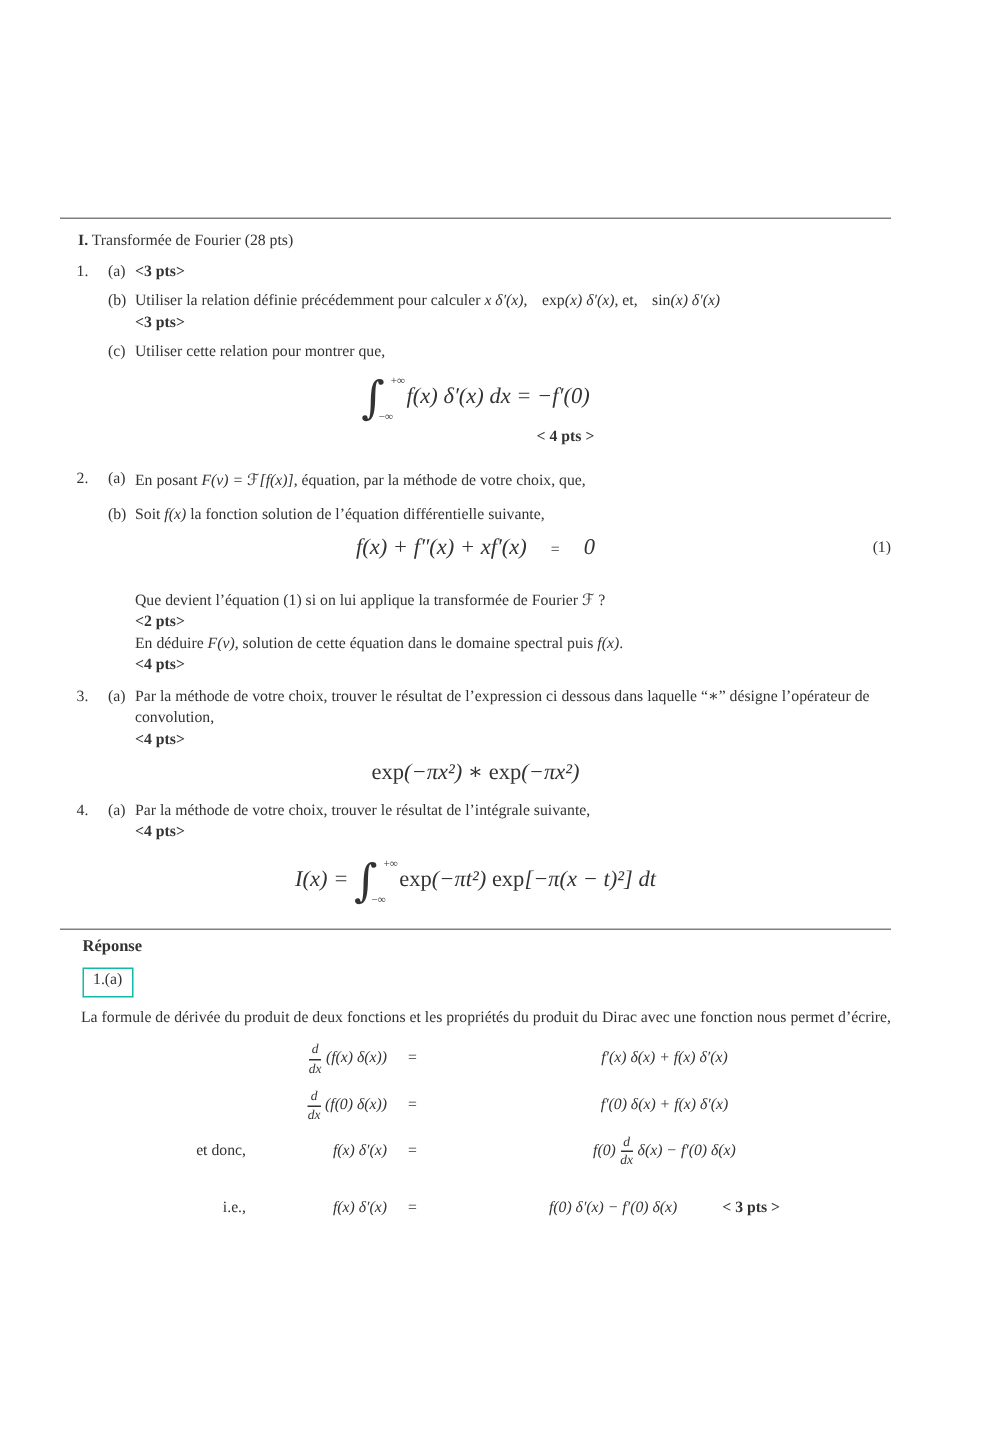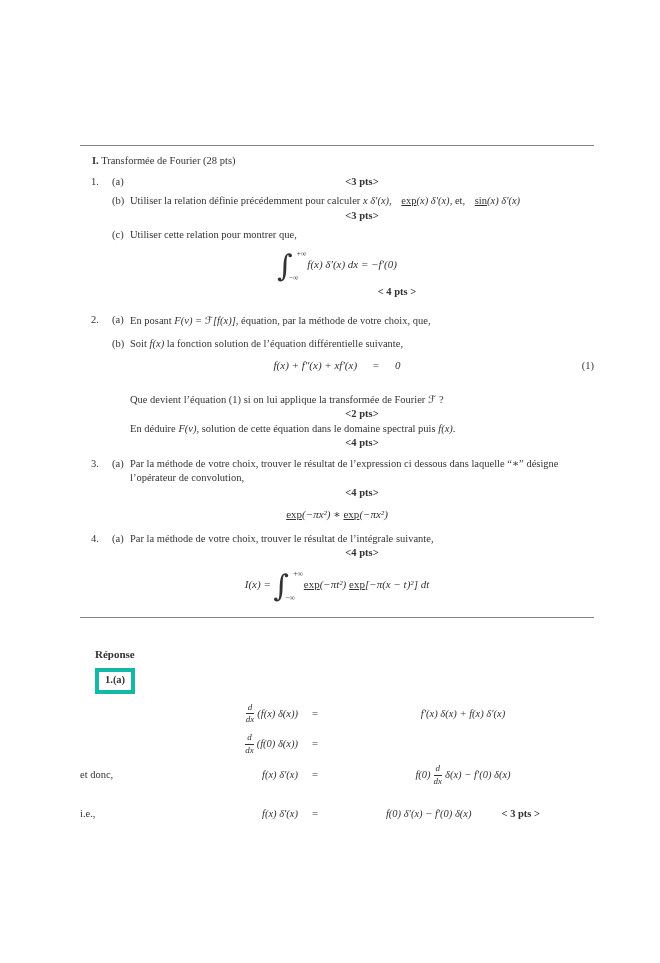--- a/index.html
+++ b/index.html
@@ -1,62 +1,62 @@
 <!DOCTYPE html>
 <html><head>
 <meta charset="utf-8">
 <style>
   html,body{margin:0;padding:0;background:#ffffff;}
   .page{
     position:relative;
     width:660px;height:879px;
     box-sizing:border-box;
-    padding:0 66px 0 80px;
+    padding:0 66px 0 40px;
     background:#ffffff;
     color:#333;
     font-family:"Liberation Serif","DejaVu Serif",serif;
     font-size:10.5px;
     line-height:14.5px;
     overflow:hidden;
   }
   .rule{border-top:1px solid #808080;height:0;}
   .rule1{margin-top:145px;}
   .rule2{margin-top:15px;}
   .sec-title{margin-top:8px;margin-left:12px;}
   .sec-title b{font-weight:bold;}
   .item{position:relative;padding-left:50px;margin-top:5px;}
   .qnum{position:absolute;left:11px;top:0;}
   .qlet{position:absolute;left:32px;top:0;}
   .m{font-style:italic;}
-  .mr{font-style:normal;text-decoration:underline;}
+  .mr{font-style:normal;}
   .scr{font-style:italic;font-family:"DejaVu Sans","DejaVu Serif",serif;}
   .tg{margin-right:7px;}
-  .pts{font-weight:bold;text-align:center;}
+  .pts{font-weight:bold;}
   .disp{position:relative;text-align:center;margin:7px 0 3px 0;}
-  .disp .m,.disp .mr{font-size:11px;}
+  .disp .m,.disp .mr{font-size:15px;}
   .pts-shift{text-align:center;padding-left:120px;margin:2px 0 4px 0;}
   .pts-inline{font-weight:bold;margin-left:30px;}
   .rel{margin:0 16px;font-style:normal;}
   .tag{position:absolute;right:0;top:50%;transform:translateY(-50%);font-style:normal;}
   
   .ig{display:inline-flex;align-items:center;vertical-align:middle;margin-right:4px;}
   .intsign{font-family:"DejaVu Serif","DejaVu Sans",serif;font-size:30px;line-height:1;font-style:normal;}
   .lims{display:inline-flex;flex-direction:column;justify-content:space-between;height:32px;font-size:7.5px;font-style:normal;line-height:1;margin-left:1px;}
   .lim.up{transform:translateX(3px);}
   .lim.lo{transform:translateX(-5px);}
   
   .frac{display:inline-flex;flex-direction:column;align-items:center;margin:0 3px;font-size:9px;line-height:1.1;font-style:italic;}
   .frac .bar{width:100%;border-top:1px solid #333;margin:1px 0;}
   
-  .resp-head{margin-top:29px;margin-left:15px;font-weight:bold;font-size:11px;}
-  .resp-box{display:inline-block;margin-top:7px;margin-left:15px;border:4px solid #14b8a6;padding:1px 6px 2px 6px;font-weight:bold;}
+  .resp-head{margin-top:4px;margin-left:15px;font-weight:bold;font-size:11px;}
+  .resp-box{display:inline-block;margin-top:7px;margin-left:15px;border:1px solid #14b8a6;padding:1px 6px 2px 6px;font-weight:normal;}
   .intro{margin-top:7px;text-indent:14px;}
   .eqs{margin-top:9px;}
   .r{display:grid;grid-template-columns:138px 80px 34px auto;align-items:center;margin-bottom:8px;}
-  .r .c1{text-align:left;padding-right:14px;font-style:normal;}
+  .r .c1{text-align:right;padding-right:14px;font-style:normal;}
   .r .c2{display:flex;justify-content:flex-end;align-items:center;}
   .r .c3{text-align:center;font-style:normal;}
   .r .c4{display:flex;justify-content:center;align-items:center;}
   .r4{margin-top:20px;}
 </style>
 </head>
 <body>
 
 <div class="page">
 
@@ -136,20 +136,21 @@
           <span class="lim up">+∞</span>
           <span class="lim lo">−∞</span>
         </span>
       </span><span class="mr">exp</span><span class="m">(−πt²) </span><span class="mr">exp</span><span class="m">[−π(x − t)²] dt</span>
   </div>
 
   <div class="rule rule2"></div>
 
   <div class="resp-head">Réponse</div>
   <div><span class="resp-box">1.(a)</span></div>
+  <div class="intro">La formule de dérivée du produit de deux fonctions et les propriétés du produit du Dirac avec une fonction nous permet d’écrire,</div>
 
   <div class="eqs">
 
     <div class="r">
       <span class="c1"></span>
       <span class="c2">
           <span class="frac">
             <span>d</span>
             <span class="bar"></span>
             <span>dx</span>
@@ -166,20 +167,23 @@
       <span class="c1"></span>
       <span class="c2">
           <span class="frac">
             <span>d</span>
             <span class="bar"></span>
             <span>dx</span>
           </span>
           <span class="m">(f(0) δ(x))</span>
         </span>
       <span class="c3">=</span>
+      <span class="c4">
+          <span class="m">f′(0) δ(x) + f(x) δ′(x)</span>
+        </span>
     </div>
 
     <div class="r">
       <span class="c1">et donc,</span>
       <span class="c2">
           <span class="m">f(x) δ′(x)</span>
         </span>
       <span class="c3">=</span>
       <span class="c4">
           <span class="m">f(0)</span>

